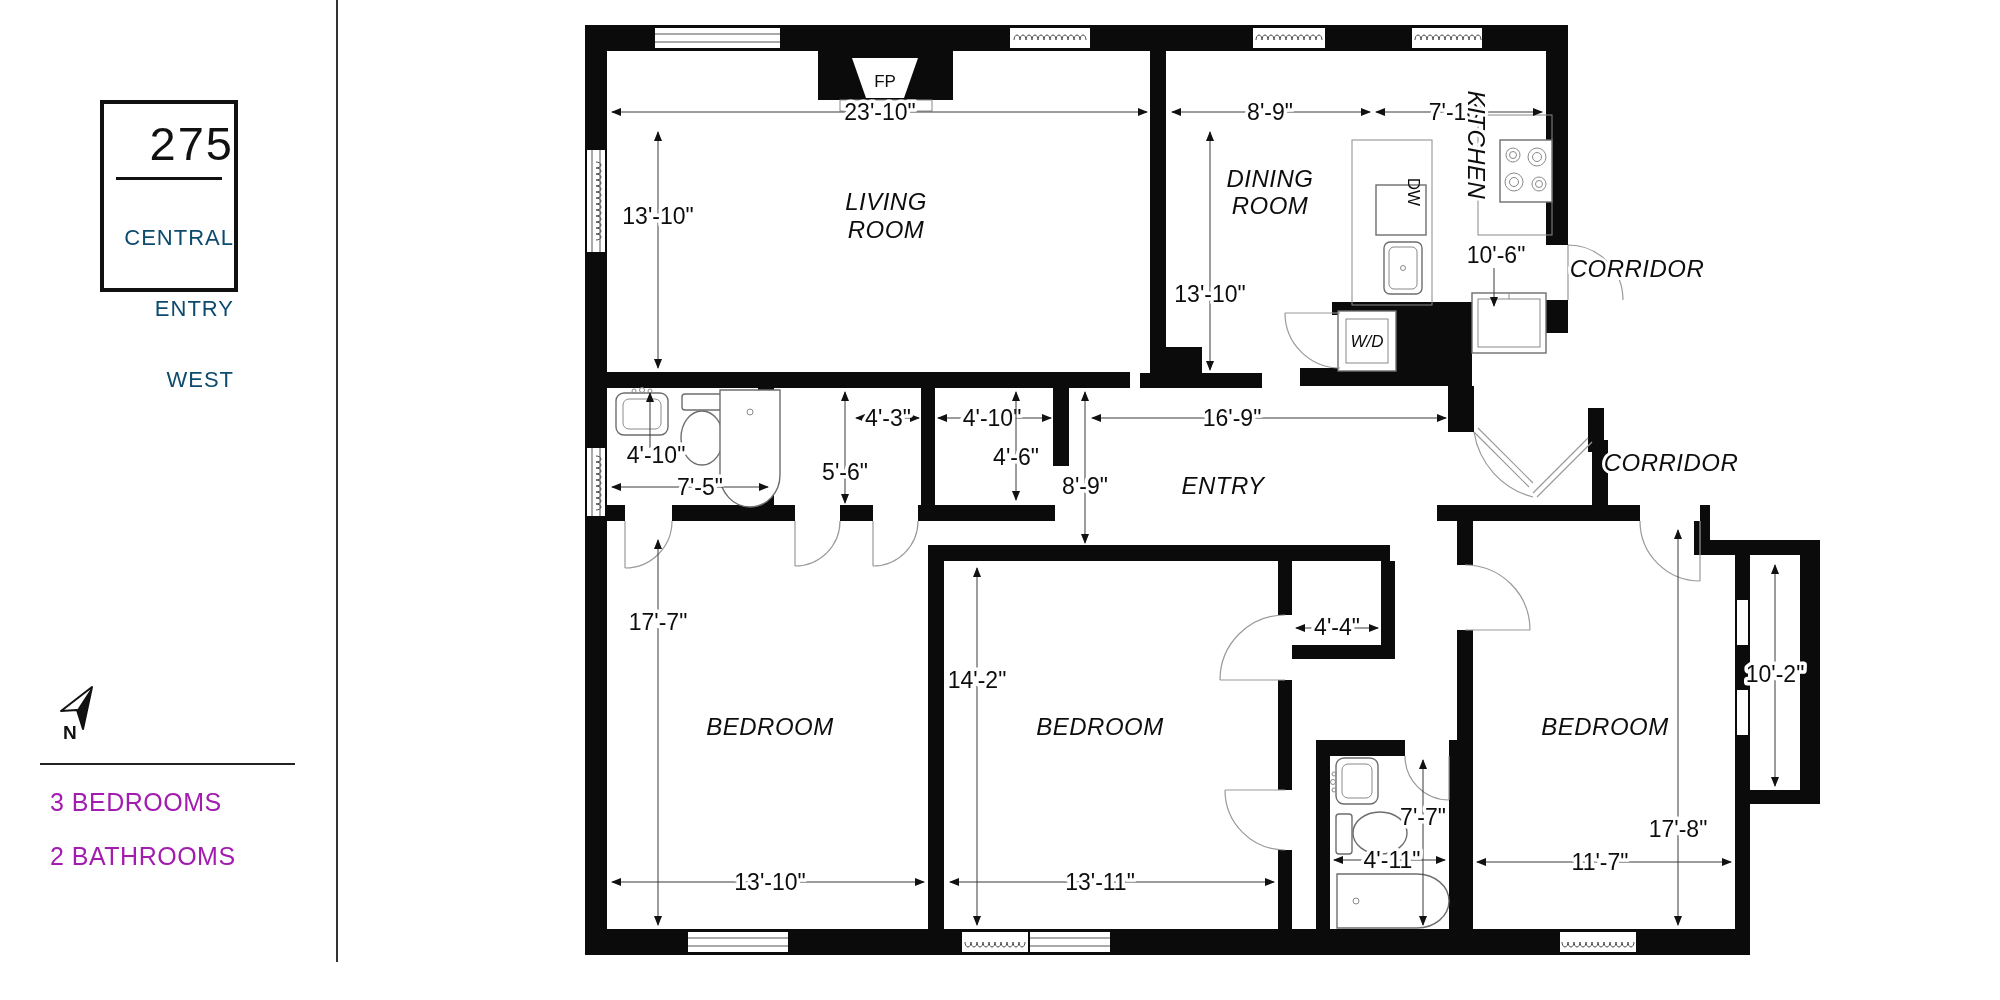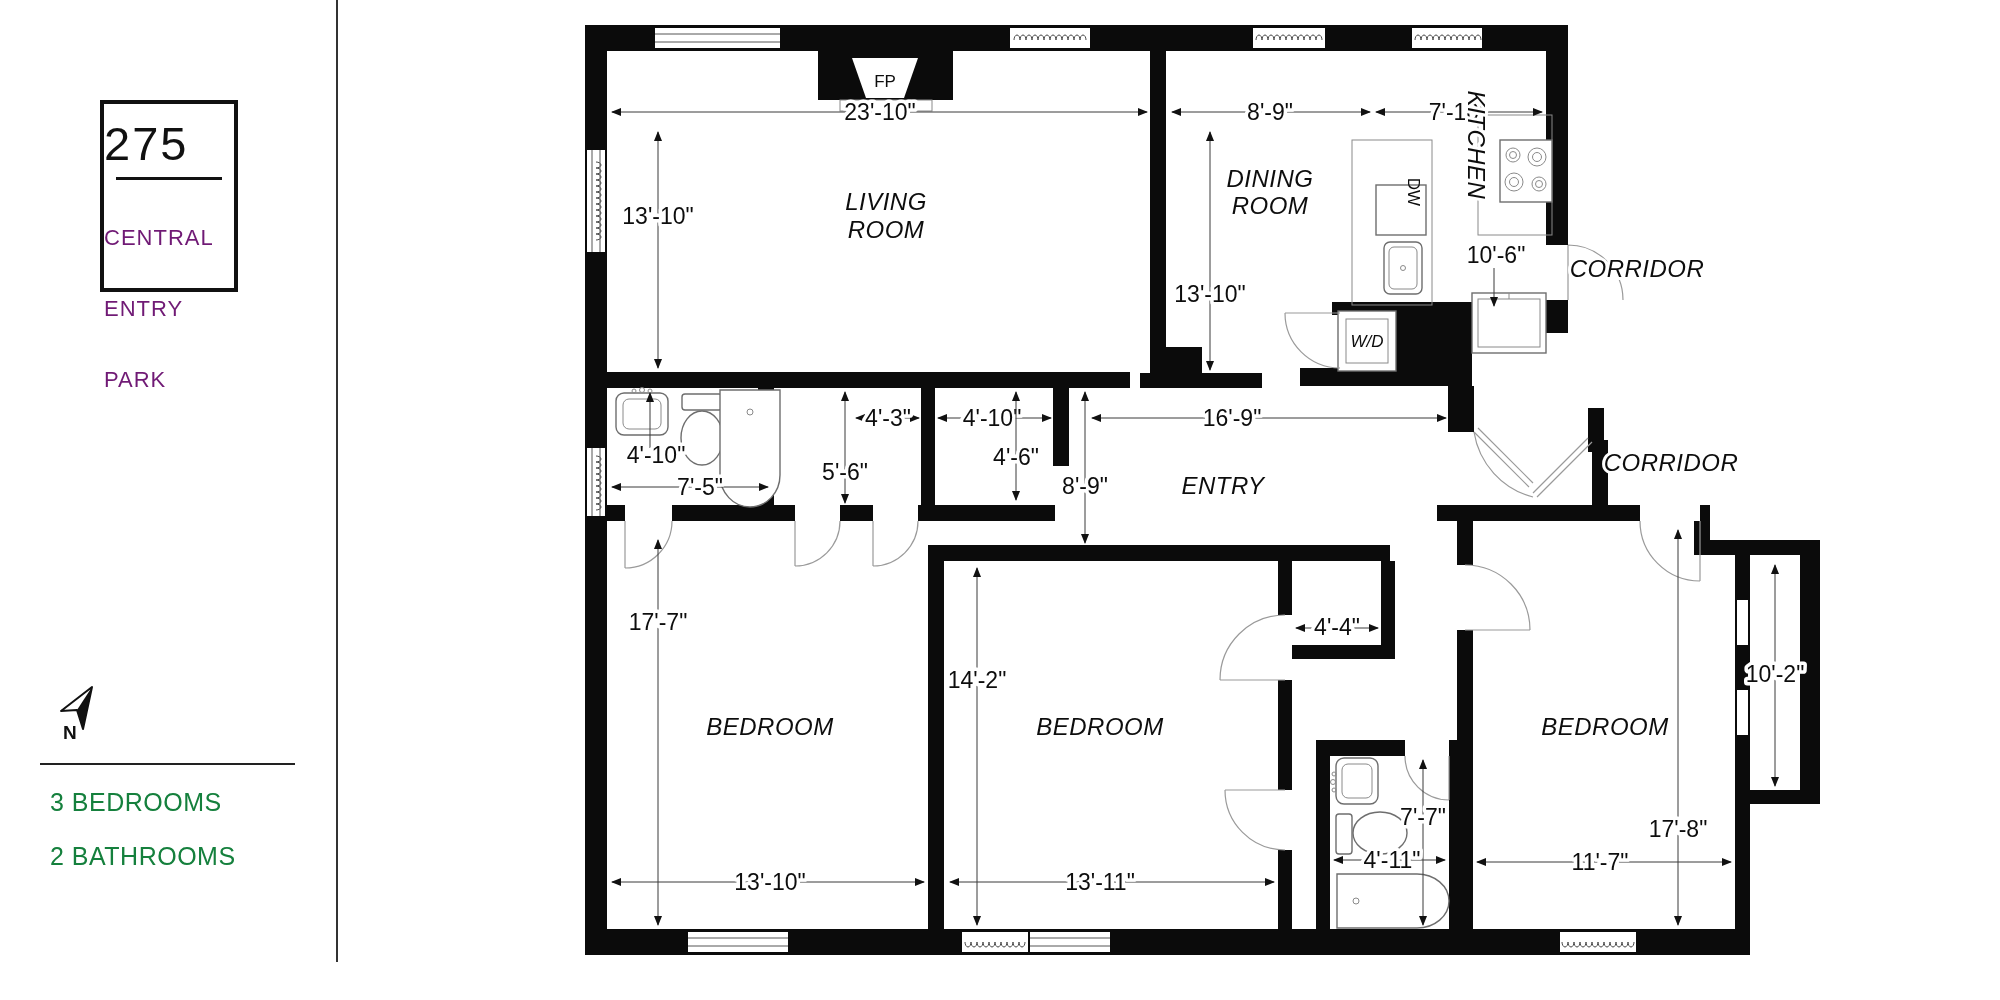--- a/index.html
+++ b/index.html
@@ -1,25 +1,25 @@
 <!DOCTYPE html>
 <html><head>
 <meta charset="utf-8">
 <style>
   html,body{margin:0;padding:0;background:#fff;}
   body{width:2000px;height:1000px;position:relative;font-family:"Liberation Sans",sans-serif;color:#111;overflow:hidden;}
   .abs{position:absolute;}
   
-  .addr-box{left:100px;top:100px;width:138px;height:192px;border:4px solid #111;box-sizing:border-box;text-align:left;}
+  .addr-box{left:100px;top:100px;width:138px;height:192px;border:4px solid #111;box-sizing:border-box;text-align:right;}
   .addr-num{font-size:47px;letter-spacing:2px;margin-top:12px;color:#111;}
   .addr-rule{width:106px;height:2.5px;background:#111;margin:6px auto 8px auto;}
-  .addr-line{font-size:22px;letter-spacing:1px;line-height:27px;color:#701a75;margin-top:44px;}
+  .addr-line{font-size:22px;letter-spacing:1px;line-height:27px;color:#0c4a6e;margin-top:44px;}
   .north-label{left:63px;top:722px;font-size:19px;font-weight:bold;letter-spacing:1px;}
   .side-hr{left:40px;top:763px;width:255px;height:1.5px;background:#222;}
-  .summary{left:50px;font-size:25px;letter-spacing:.5px;color:#15803d;}
+  .summary{left:50px;font-size:25px;letter-spacing:.5px;color:#a21caf;}
   .vdiv{left:336px;top:0;width:1.5px;height:962px;background:#333;}
   
   svg{position:absolute;left:0;top:0;}
   .wall{fill:#0b0b0b;stroke:none;}
   .fix{fill:#fff;stroke:#6e6e6e;stroke-width:1.4;}
   .fixl{fill:none;stroke:#8a8a8a;stroke-width:1;}
   .door{fill:none;stroke:#9a9a9a;stroke-width:1.2;}
   .dimln{stroke:#3a3a3a;stroke-width:1;}
   .sq{fill:none;stroke:#4a4a4a;stroke-width:1;}
   .winln{stroke:#555;stroke-width:1;}
@@ -29,21 +29,21 @@
   .small{font-size:17px;text-anchor:middle;}
 </style>
 </head>
 <body>
 
 <div class="abs addr-box">
   <div class="addr-num">275</div>
   <div class="addr-rule"></div>
   <div class="addr-line">CENTRAL</div>
   <div class="addr-line">ENTRY</div>
-  <div class="addr-line">PARK</div>
+  <div class="addr-line">WEST</div>
 </div>
 
 <svg class="abs" style="left:55px;top:685px;" width="60" height="55" viewBox="0 0 60 55">
   <polygon points="37,2 6,26 22,25 28,44" fill="#fff" stroke="#111" stroke-width="2" stroke-linejoin="round"></polygon>
   <polygon points="37,2 22,25 28,44" fill="#111"></polygon>
 </svg>
 <div class="abs north-label">N</div>
 <div class="abs side-hr"></div>
 <div class="abs summary" style="top:788px;">3 BEDROOMS</div>
 <div class="abs summary" style="top:822px;margin-top:20px;">2 BATHROOMS</div>

